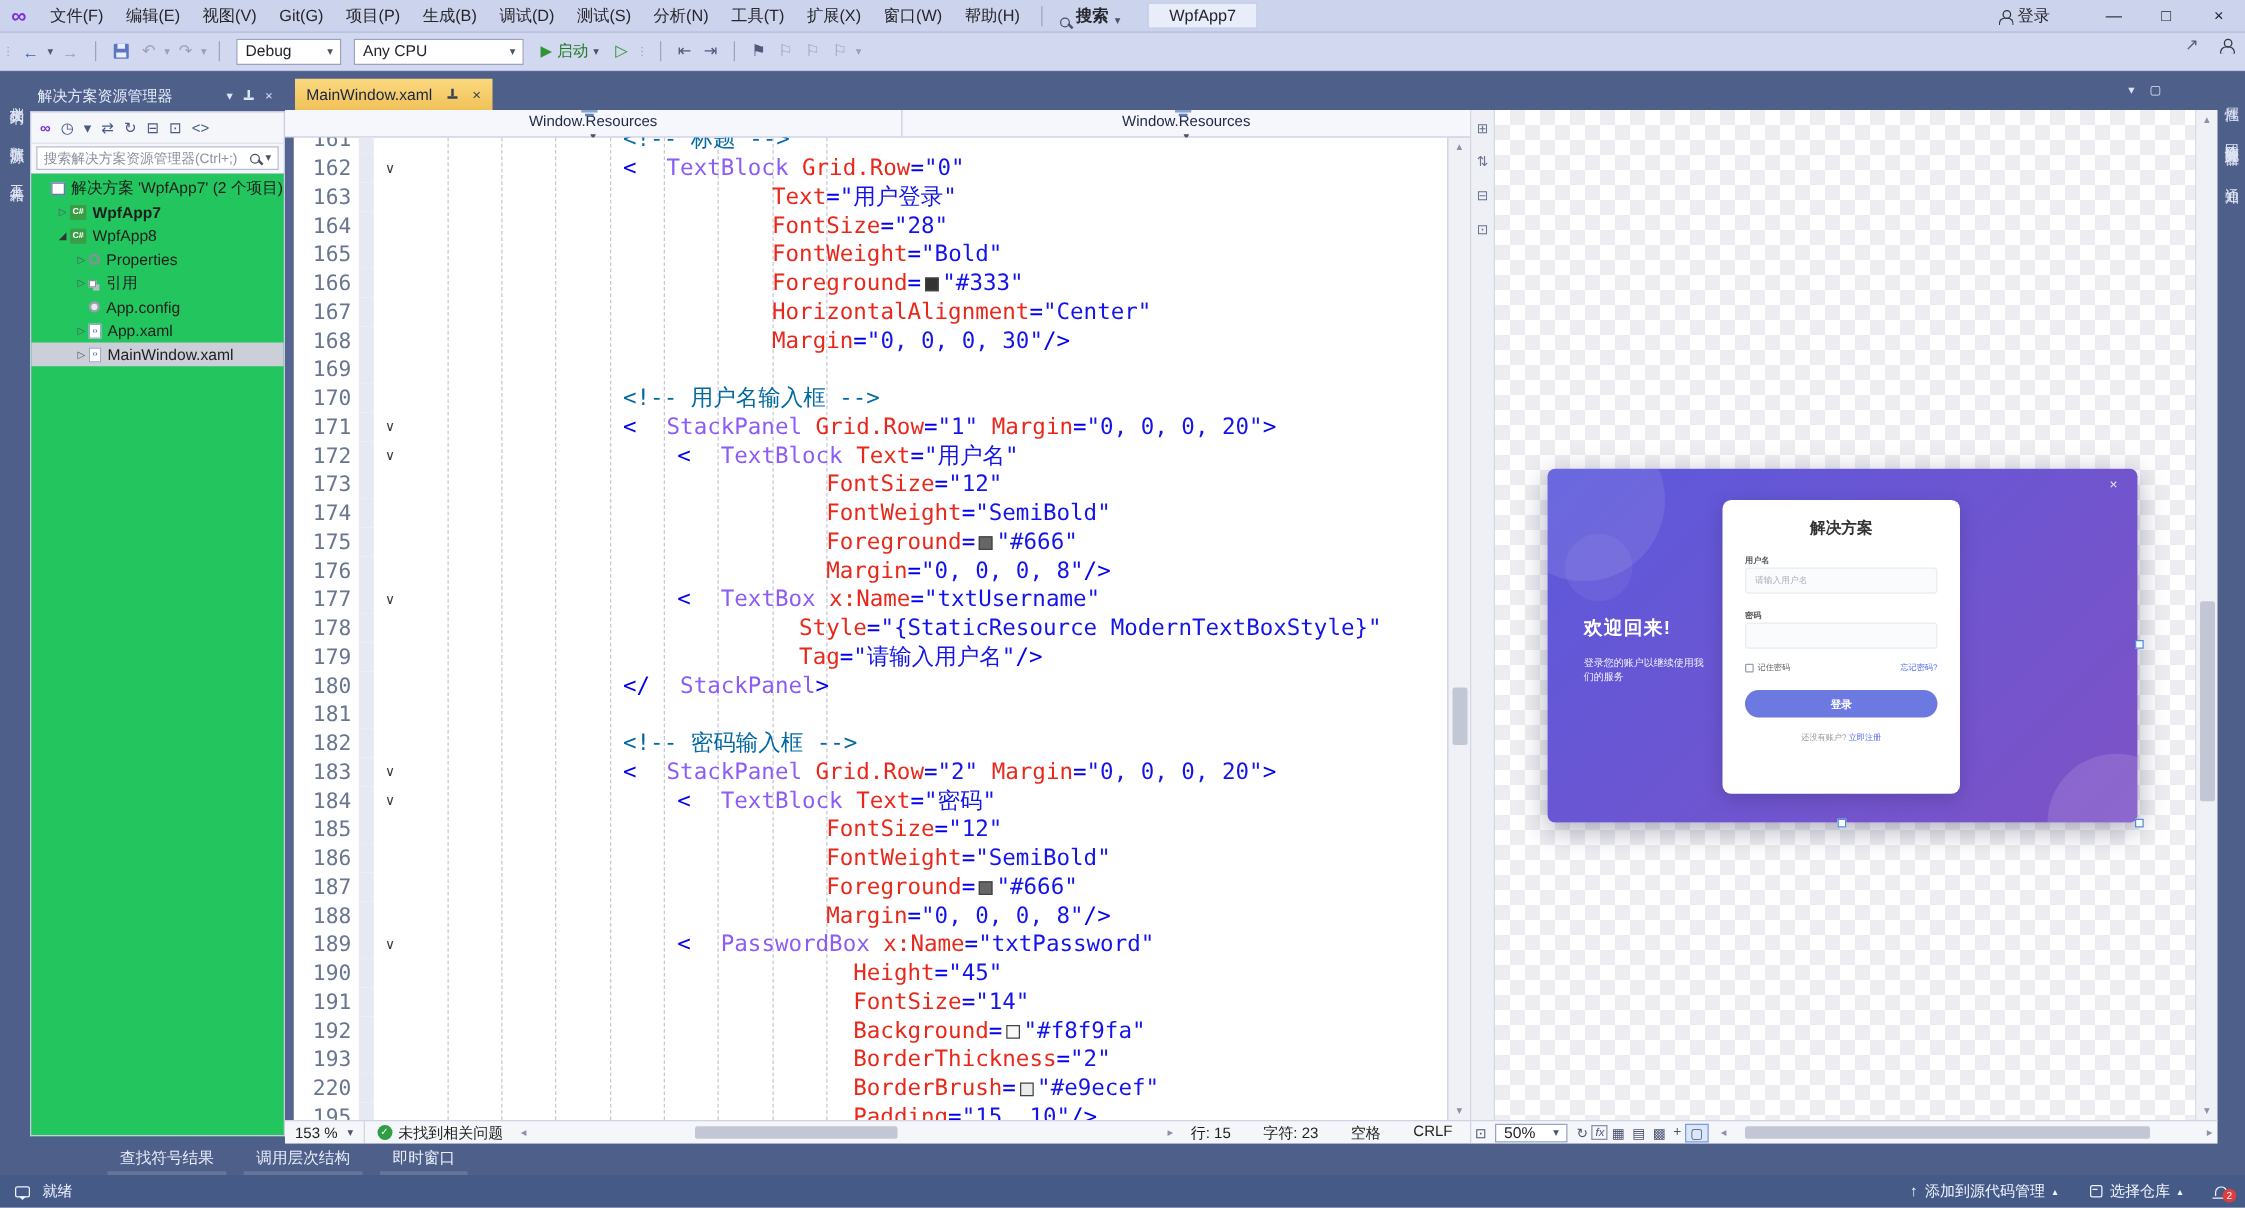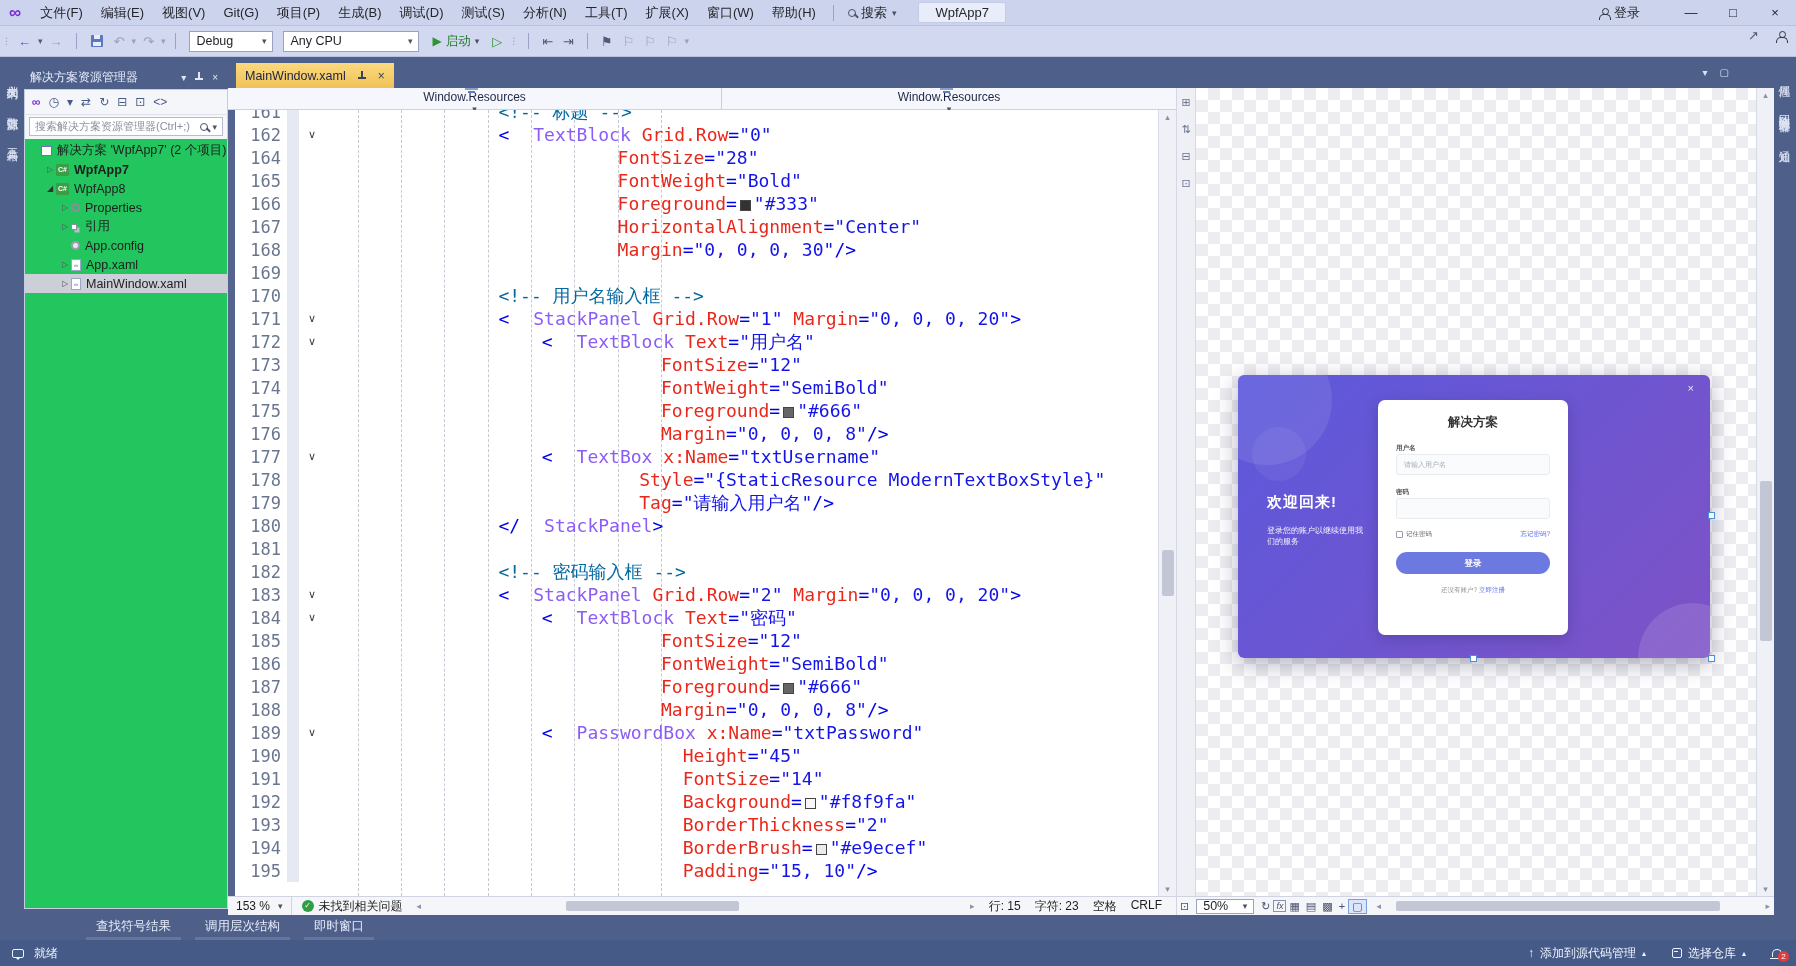--- a/index.html
+++ b/index.html
@@ -6,21 +6,21 @@
   html,body { width:1796px; height:966px; }
   body { font-family: "Liberation Sans", "DejaVu Sans", sans-serif; overflow:hidden; }
   #app { position:relative; width:1796px; height:966px; background:#4e5f8a; overflow:hidden; }
 
   
   #titlebar { position:absolute; left:0; top:0; width:1796px; height:26px; background:#ccd3ec;
     border-bottom:1px solid #bac1df; display:flex; align-items:center; font-size:13px; color:#24262b; }
   .vslogo { font-size:17px; font-weight:bold; color:#7a30d6; margin:0 10px 0 9px; line-height:1; }
   .menu-item { padding:0 9px; height:26px; line-height:26px; cursor:default; }
   .tb-sep { width:1px; height:16px; background:#9aa3c6; margin:0 8px; }
-  .search-block { display:flex; align-items:center; gap:5px; margin-left:6px; }
+  .search-block { display:flex; align-items:flex-end; gap:5px; margin-left:6px;font-weight:bold; }
   .mag { width:8px; height:8px; border:1.5px solid #4c5268; border-radius:50%; position:relative; display:inline-block; }
   .mag::after { content:""; position:absolute; width:5px; height:1.5px; background:#4c5268; transform:rotate(45deg); right:-4px; bottom:-1px; }
   .dd { font-size:9px; color:#4c5268; }
   .app-title-box { margin-left:22px; background:#e9edfa; border:1px solid #c3cbe6; padding:2px 16px; border-radius:2px; font-size:13px; }
   .titlebar-right { position:absolute; right:0; top:0; height:26px; display:flex; align-items:center; }
   .person { width:10px; height:10px; position:relative; display:inline-block; }
   .person::before { content:""; position:absolute; left:2.5px; top:0; width:5px; height:5px; border:1.3px solid #30343f; border-radius:50%; }
   .person::after { content:""; position:absolute; left:0; top:6px; width:10px; height:5px; border:1.3px solid #30343f; border-bottom:none; border-radius:5px 5px 0 0; }
   .signin { display:flex; gap:5px; align-items:center; margin-right:30px; }
   .winbtn { width:42px; height:26px; text-align:center; line-height:26px; font-size:13px; color:#1d2026; }
@@ -150,21 +150,21 @@
   .status-row { position:absolute; left:0; top:839px; width:1546px; height:19px; display:flex;
     background:#f5f6fa; border-top:1px solid #cfd3e2; font-size:12px; color:#1e1e1e; }
   .sr-left { width:948px; display:flex; align-items:center; }
   .zoom-box { display:flex; align-items:center; gap:8px; border-right:1px solid #cfd3e2; padding:0 8px; height:100%; }
   .health { display:flex; align-items:center; gap:5px; padding:0 10px; }
   .gcheck { width:12px; height:12px; border-radius:50%; background:#2f9e44; color:#fff; font-size:8px; line-height:12px; text-align:center; }
   .hscroll { flex:1; display:flex; align-items:center; position:relative; height:100%; }
   .hscroll .track { flex:1; height:100%; position:relative; }
   .hthumb { position:absolute; top:4px; height:10px; background:#c3c6d4; border-radius:2px; }
   .sarr2 { font-size:9px; color:#8b91a8; padding:0 4px; }
-  .line-info { display:flex; gap:14px; padding:0 14px 0 10px; }
+  .line-info { display:flex; gap:26px; padding:0 14px 0 10px; }
   .sr-right { width:598px; display:flex; align-items:center; border-left:1px solid #cfd3e2; }
   .dstat-ic { font-size:11px; color:#4a5270; padding:0 3px; }
   .fxbox { border:1px solid #8b91a8; font-size:9px; font-style:italic; padding:0 2px; color:#4a5270; }
   .dstat-ic.hl { background:#dbe6fa; border:1px solid #7aa0d8; }
 
   
   #bottom-tabs { position:absolute; left:0; top:915px; width:1796px; height:25px; background:#4e5f8a;
     display:flex; padding-left:86px; gap:14px; align-items:flex-start; }
   .btab { font-size:12.5px; color:#e8edfa; padding:3px 10px 2px; border-bottom:9px solid rgba(255,255,255,.14); }
   #statusbar { position:absolute; left:0; top:940px; width:1796px; height:26px; background:#455a87;
@@ -394,20 +394,26 @@
                     <span class="out"></span>
                     <span class="txt"><span class="tx">                </span><span class="cm">&lt;!-- 标题 --&gt;</span></span>
                   </div>
                   <div class="cl">
                     <span class="num">162</span>
                     <span class="marg"></span>
                     <span class="out">∨</span>
                     <span class="txt"><span class="tx">                </span><span class="d">&lt;</span><span class="el">TextBlock</span><span class="tx"> </span><span class="at">Grid.Row</span><span class="d">=</span><span class="vl">"0"</span></span>
                   </div>
                   <div class="cl">
+                    <span class="num">163</span>
+                    <span class="marg"></span>
+                    <span class="out"></span>
+                    <span class="txt"><span class="tx">                           </span><span class="at">Text</span><span class="d">=</span><span class="vl">"用户登录"</span></span>
+                  </div>
+                  <div class="cl">
                     <span class="num">164</span>
                     <span class="marg"></span>
                     <span class="out"></span>
                     <span class="txt"><span class="tx">                           </span><span class="at">FontSize</span><span class="d">=</span><span class="vl">"28"</span></span>
                   </div>
                   <div class="cl">
                     <span class="num">165</span>
                     <span class="marg"></span>
                     <span class="out"></span>
                     <span class="txt"><span class="tx">                           </span><span class="at">FontWeight</span><span class="d">=</span><span class="vl">"Bold"</span></span>
@@ -574,21 +580,21 @@
                     <span class="out"></span>
                     <span class="txt"><span class="tx">                                 </span><span class="at">Background</span><span class="d">=</span><span class="swatch" style="background: rgb(248, 249, 250);"></span><span class="vl">"#f8f9fa"</span></span>
                   </div>
                   <div class="cl">
                     <span class="num">193</span>
                     <span class="marg"></span>
                     <span class="out"></span>
                     <span class="txt"><span class="tx">                                 </span><span class="at">BorderThickness</span><span class="d">=</span><span class="vl">"2"</span></span>
                   </div>
                   <div class="cl">
-                    <span class="num">194</span>
+                    <span class="num">220</span>
                     <span class="marg"></span>
                     <span class="out"></span>
                     <span class="txt"><span class="tx">                                 </span><span class="at">BorderBrush</span><span class="d">=</span><span class="swatch" style="background: rgb(233, 236, 239);"></span><span class="vl">"#e9ecef"</span></span>
                   </div>
                   <div class="cl">
                     <span class="num">195</span>
                     <span class="marg"></span>
                     <span class="out"></span>
                     <span class="txt"><span class="tx">                                 </span><span class="at">Padding</span><span class="d">=</span><span class="vl">"15, 10"</span><span class="d">/&gt;</span></span>
                   </div>

